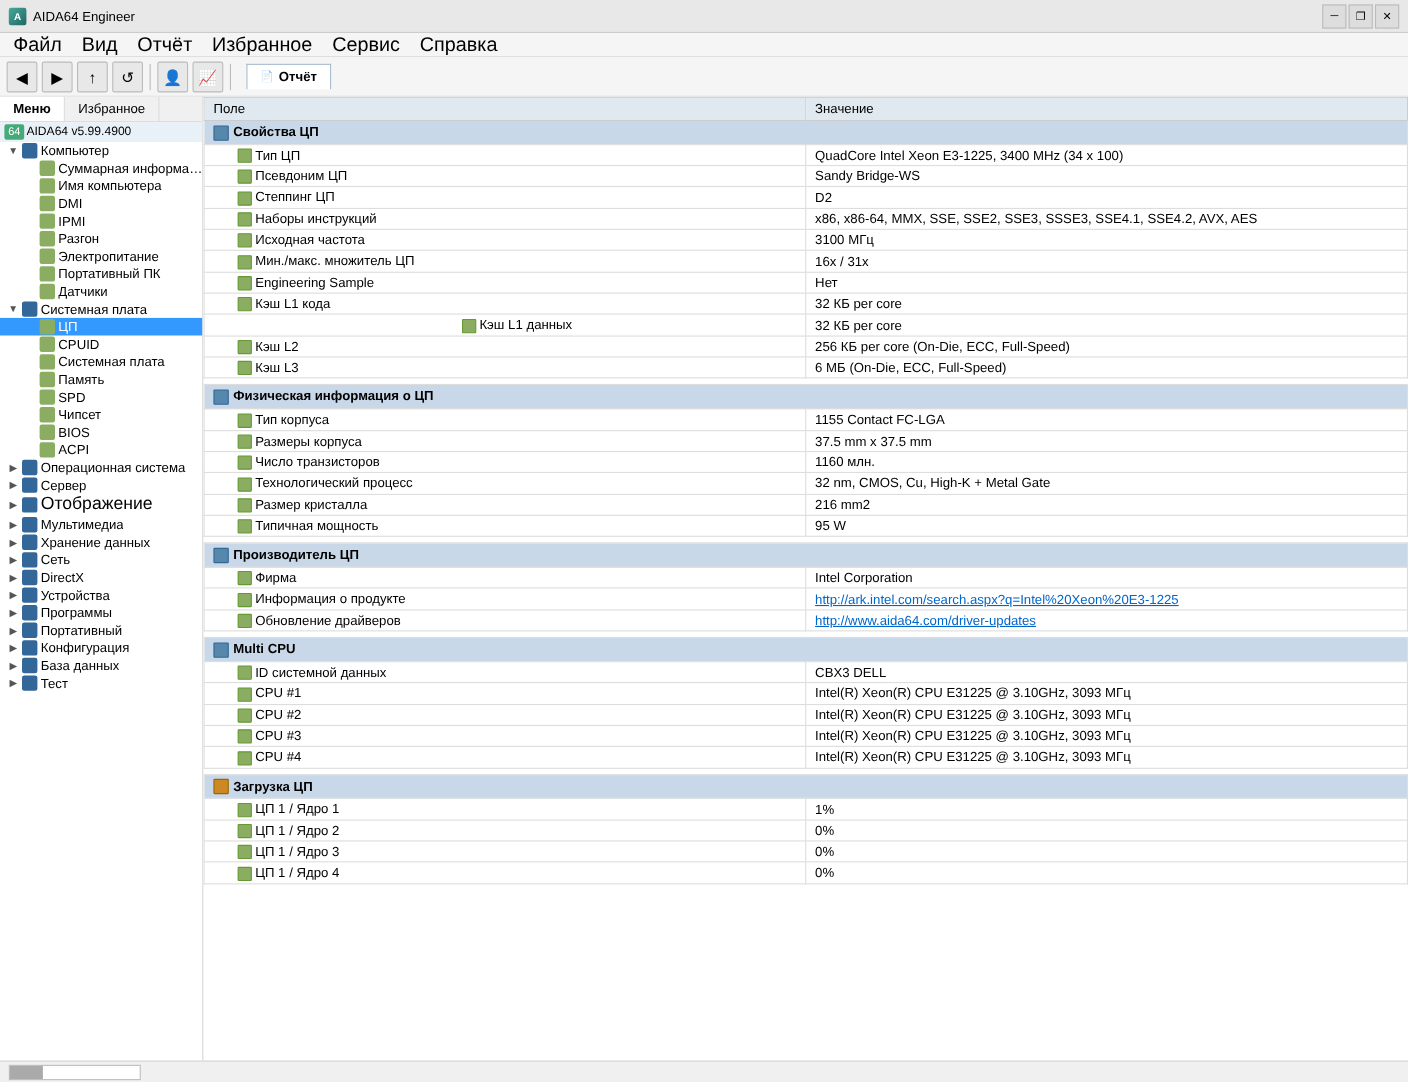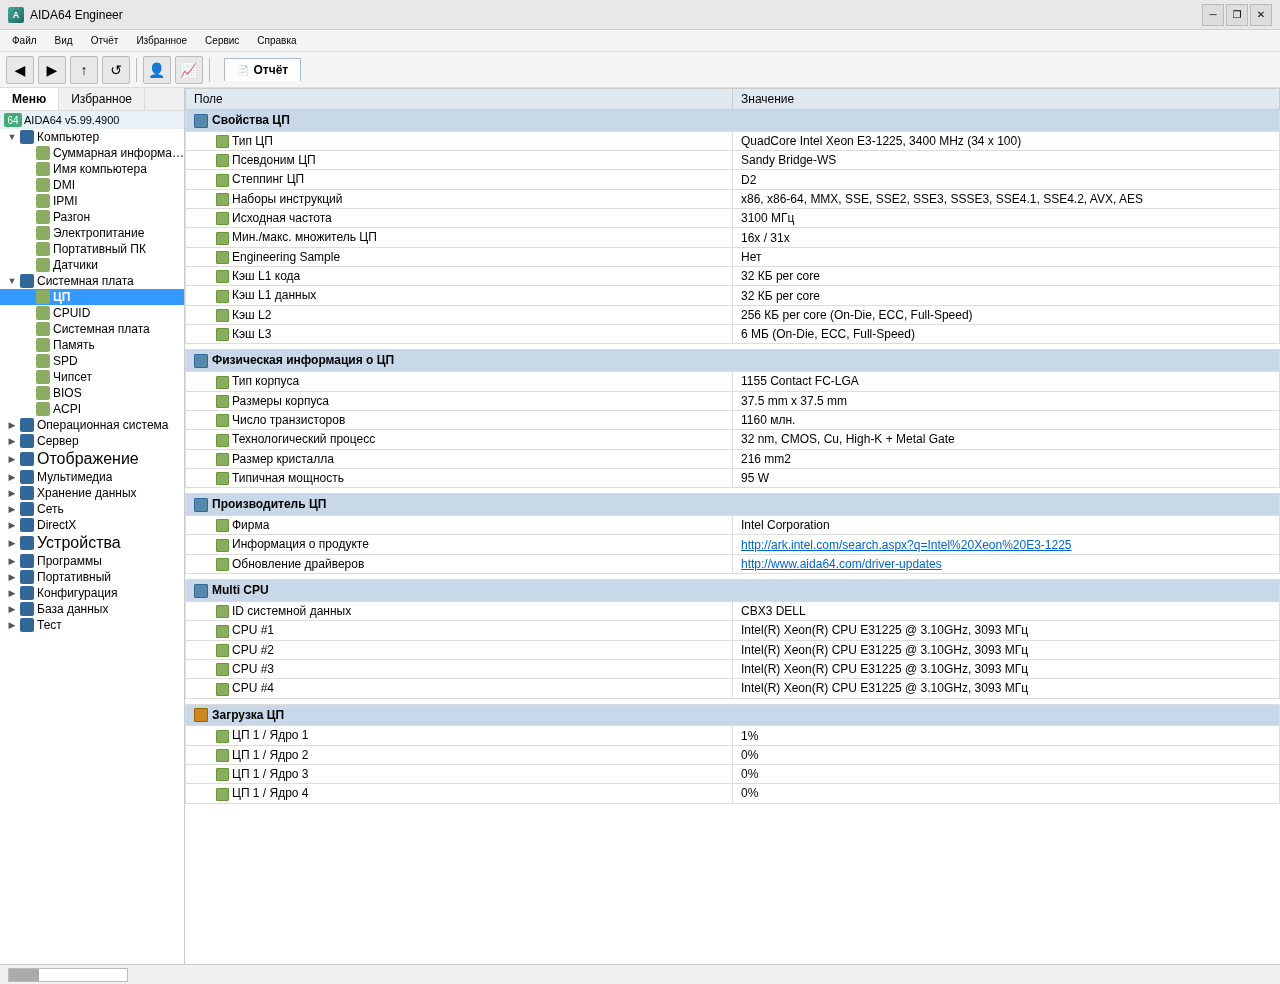--- a/index.html
+++ b/index.html
@@ -24,21 +24,21 @@
     
     .menu-bar {
       background: #f5f5f5;
       height: 22px;
       display: flex;
       align-items: center;
       padding: 0 4px;
       border-bottom: 1px solid #ddd;
       gap: 2px;
     }
-    .menu-item { padding: 2px 8px; cursor: pointer; font-size: 10px; }
+    .menu-item { padding: 2px 8px; cursor: pointer; font-size: 18px; }
 
     
     .toolbar {
       background: #f5f5f5;
       height: 36px;
       display: flex;
       align-items: center;
       padding: 0 6px;
       border-bottom: 1px solid #ddd;
       gap: 4px;
@@ -295,21 +295,21 @@
     <span class="tree-label" style="font-size:12px;">Датчики</span>
   </div>
         <div class="tree-item indent1">
     <span class="tree-toggle" style="font-size:9px;color:#555;">▼</span>
     <span class="tree-icon" style="background:#336699;border-radius:2px;font-size:9px;color:white;width:14px;height:14px;margin-right:3px;">&nbsp;</span>
     <span class="tree-label" style="font-size:12px;">Системная плата</span>
   </div>
         <div class="tree-item indent2 selected">
     <span class="tree-toggle" style="font-size:9px;color:#555;"></span>
     <span class="tree-icon" style="background:#8aad62;border-radius:2px;font-size:9px;color:white;width:14px;height:14px;margin-right:3px;">&nbsp;</span>
-    <span class="tree-label" style="font-size:12px;font-weight:bold;">ЦП</span>
+    <span class="tree-label" style="font-size:12px;">ЦП</span>
   </div>
         <div class="tree-item indent2">
     <span class="tree-toggle" style="font-size:9px;color:#555;"></span>
     <span class="tree-icon" style="background:#8aad62;border-radius:2px;font-size:9px;color:white;width:14px;height:14px;margin-right:3px;">&nbsp;</span>
     <span class="tree-label" style="font-size:12px;">CPUID</span>
   </div>
         <div class="tree-item indent2">
     <span class="tree-toggle" style="font-size:9px;color:#555;"></span>
     <span class="tree-icon" style="background:#8aad62;border-radius:2px;font-size:9px;color:white;width:14px;height:14px;margin-right:3px;">&nbsp;</span>
     <span class="tree-label" style="font-size:12px;">Системная плата</span>
@@ -370,21 +370,21 @@
     <span class="tree-label" style="font-size:12px;">Сеть</span>
   </div>
         <div class="tree-item indent1">
     <span class="tree-toggle" style="font-size:9px;color:#555;">▶</span>
     <span class="tree-icon" style="background:#336699;border-radius:2px;font-size:9px;color:white;width:14px;height:14px;margin-right:3px;">&nbsp;</span>
     <span class="tree-label" style="font-size:12px;">DirectX</span>
   </div>
         <div class="tree-item indent1">
     <span class="tree-toggle" style="font-size:9px;color:#555;">▶</span>
     <span class="tree-icon" style="background:#336699;border-radius:2px;font-size:9px;color:white;width:14px;height:14px;margin-right:3px;">&nbsp;</span>
-    <span class="tree-label" style="font-size:16px;">Устройства</span>
+    <span class="tree-label" style="font-size:12px;">Устройства</span>
   </div>
         <div class="tree-item indent1">
     <span class="tree-toggle" style="font-size:9px;color:#555;">▶</span>
     <span class="tree-icon" style="background:#336699;border-radius:2px;font-size:9px;color:white;width:14px;height:14px;margin-right:3px;">&nbsp;</span>
     <span class="tree-label" style="font-size:12px;">Программы</span>
   </div>
         <div class="tree-item indent1">
     <span class="tree-toggle" style="font-size:9px;color:#555;">▶</span>
     <span class="tree-icon" style="background:#336699;border-radius:2px;font-size:9px;color:white;width:14px;height:14px;margin-right:3px;">&nbsp;</span>
     <span class="tree-label" style="font-size:12px;">Портативный</span>
@@ -445,21 +445,21 @@
           </tr>
           <tr>
             <td style="padding-left: 30px;"><span class="row-icon"></span><span>Engineering Sample</span></td>
             <td>Нет</td>
           </tr>
           <tr>
             <td style="padding-left: 30px;"><span class="row-icon"></span><span>Кэш L1 кода</span></td>
             <td>32 КБ per core</td>
           </tr>
           <tr>
-            <td style="padding-left: 30px;"><span class="row-icon"></span><span>Кэш L1 данных</span></td>
+            <td style="padding-left: 30px; text-align: center;"><span class="row-icon"></span><span>Кэш L1 данных</span></td>
             <td>32 КБ per core</td>
           </tr>
           <tr>
             <td style="padding-left: 30px;"><span class="row-icon"></span><span>Кэш L2</span></td>
             <td>256 КБ per core  (On-Die, ECC, Full-Speed)</td>
           </tr>
           <tr>
             <td style="padding-left: 30px;"><span class="row-icon"></span><span>Кэш L3</span></td>
             <td>6 МБ  (On-Die, ECC, Full-Speed)</td>
           </tr>

